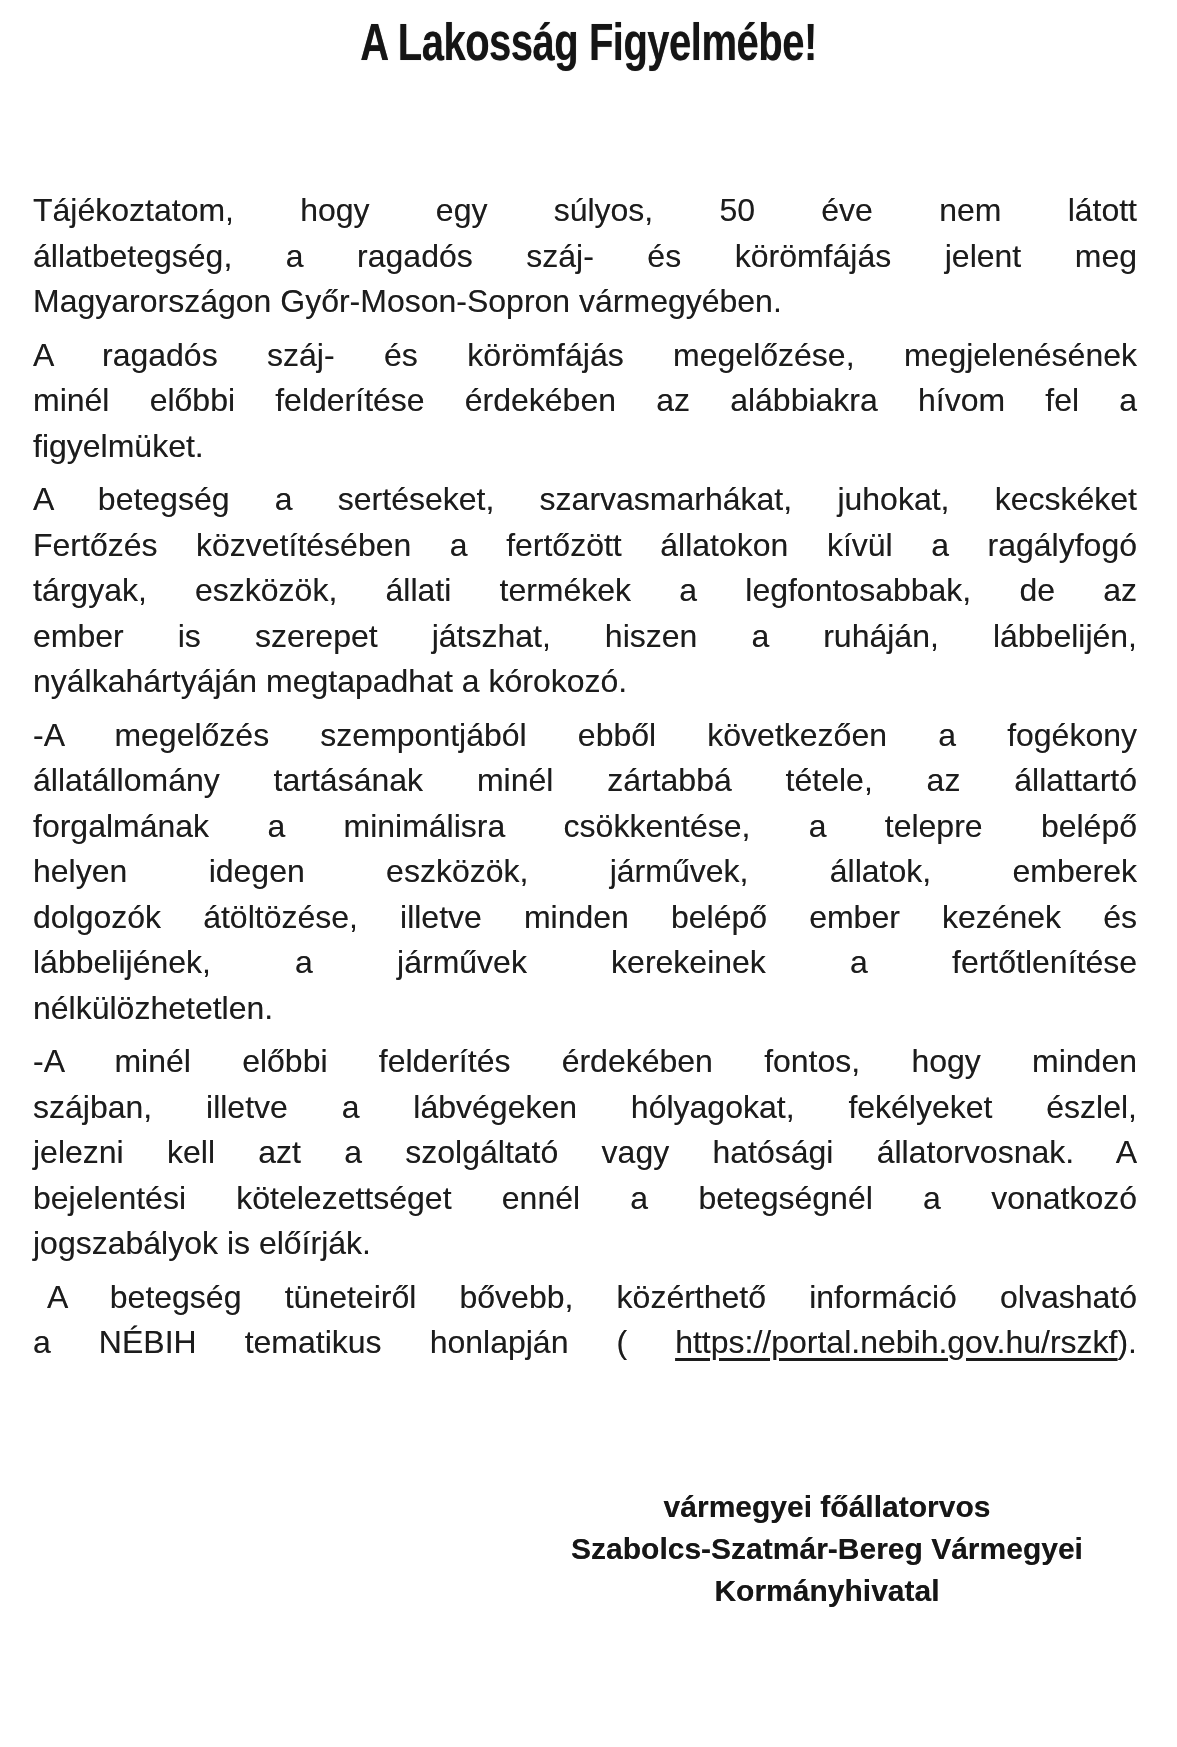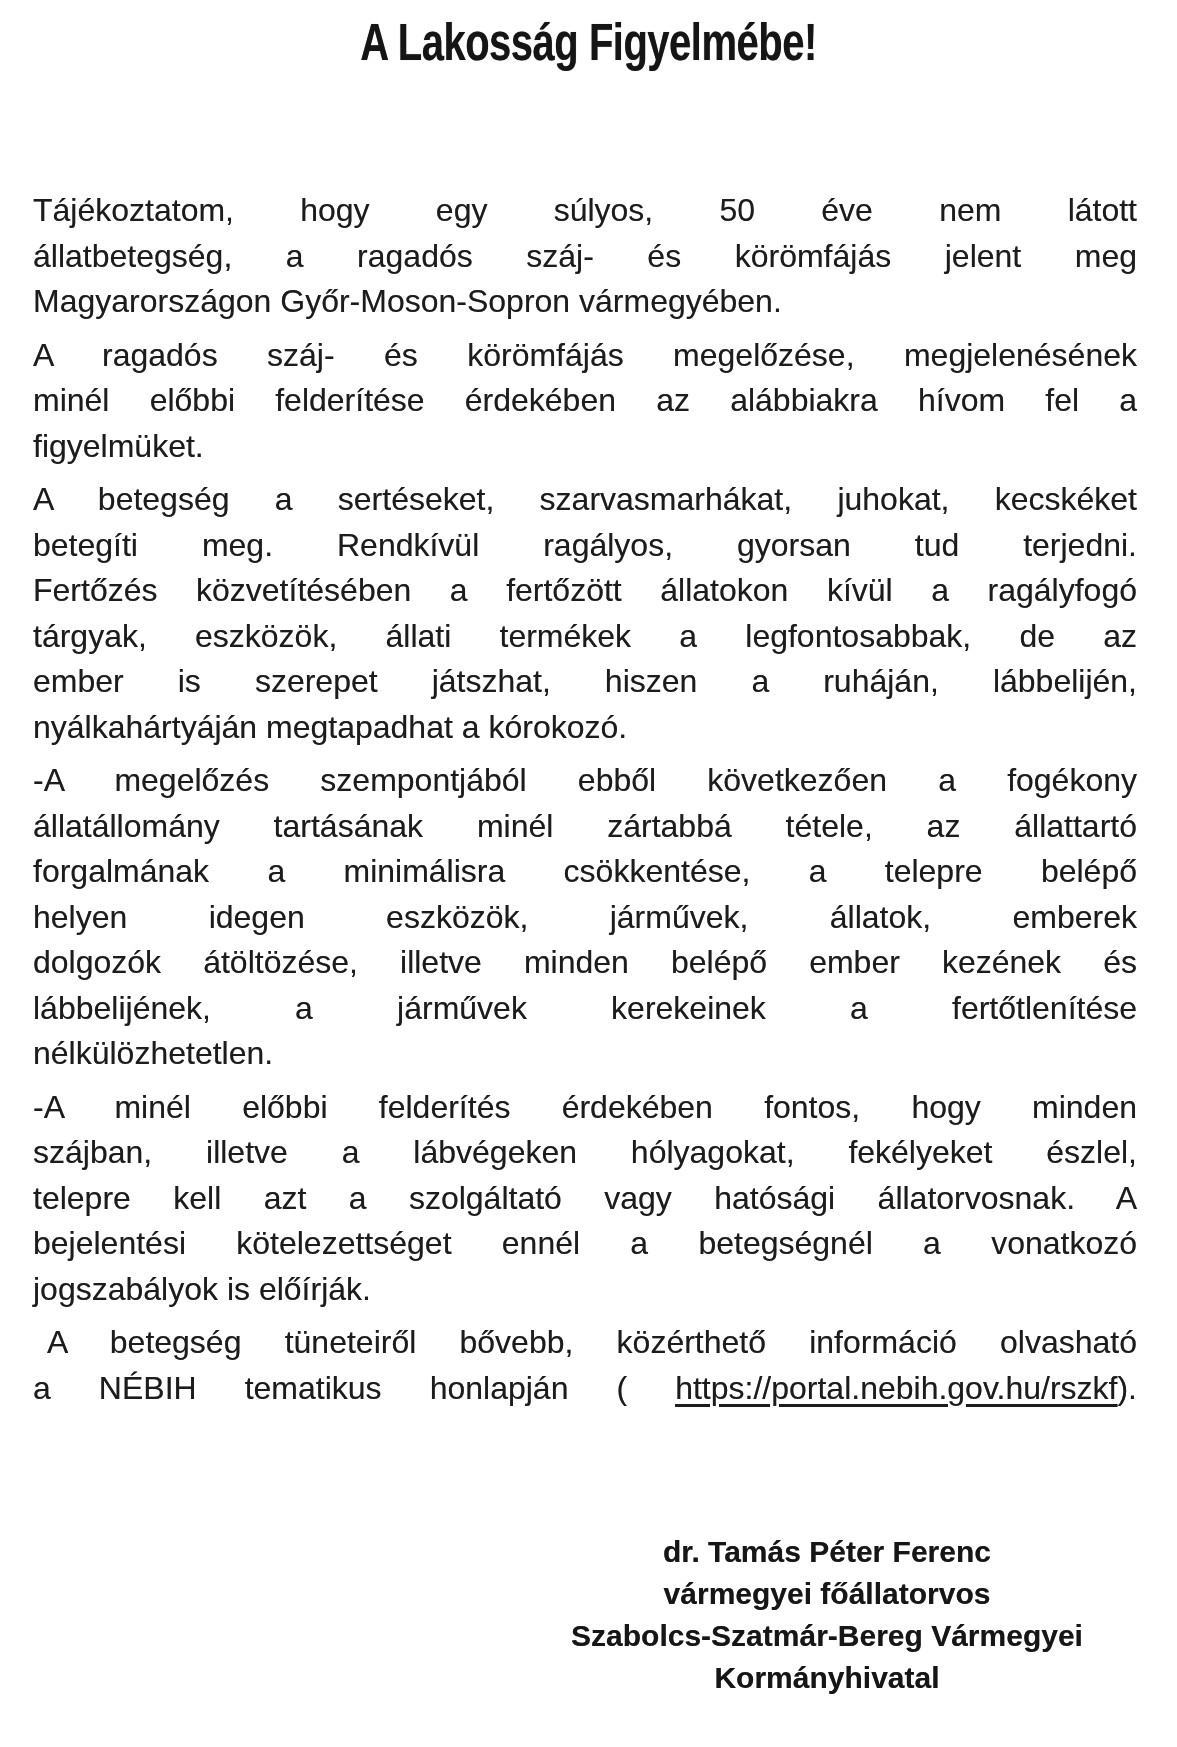--- a/index.html
+++ b/index.html
@@ -92,50 +92,48 @@
           <div class="line">állatbetegség, a ragadós száj- és körömfájás jelent meg</div>
           <div class="line last">Magyarországon Győr-Moson-Sopron vármegyében.</div>
         </div>
         <div class="para">
           <div class="line">A ragadós száj- és körömfájás megelőzése, megjelenésének</div>
           <div class="line">minél előbbi felderítése érdekében az alábbiakra hívom fel a</div>
           <div class="line last">figyelmüket.</div>
         </div>
         <div class="para">
           <div class="line">A betegség a sertéseket, szarvasmarhákat, juhokat, kecskéket</div>
-          <div class="line">betegíti meg. Rendkívül ragályos, gyorsan tud terjedni.</div>
           <div class="line">Fertőzés közvetítésében a fertőzött állatokon kívül a ragályfogó</div>
           <div class="line">tárgyak, eszközök, állati termékek a legfontosabbak, de az</div>
           <div class="line">ember is szerepet játszhat, hiszen a ruháján, lábbelijén,</div>
           <div class="line last">nyálkahártyáján megtapadhat a kórokozó.</div>
         </div>
         <div class="para">
           <div class="line">-A megelőzés szempontjából ebből következően a fogékony</div>
           <div class="line">állatállomány tartásának minél zártabbá tétele, az állattartó</div>
           <div class="line">forgalmának a minimálisra csökkentése, a telepre belépő</div>
           <div class="line">helyen idegen eszközök, járművek, állatok, emberek</div>
           <div class="line">dolgozók átöltözése, illetve minden belépő ember kezének és</div>
           <div class="line">lábbelijének, a járművek kerekeinek a fertőtlenítése</div>
           <div class="line last">nélkülözhetetlen.</div>
         </div>
         <div class="para">
           <div class="line">-A minél előbbi felderítés érdekében fontos, hogy minden</div>
           <div class="line">szájban, illetve a lábvégeken hólyagokat, fekélyeket észlel,</div>
-          <div class="line">telepre kell azt a szolgáltató vagy hatósági állatorvosnak. A</div>
+          <div class="line">jelezni kell azt a szolgáltató vagy hatósági állatorvosnak. A</div>
           <div class="line">bejelentési kötelezettséget ennél a betegségnél a vonatkozó</div>
           <div class="line last">jogszabályok is előírják.</div>
         </div>
       </div>
 
     <div class="para">
       <div class="line indent">A betegség tüneteiről bővebb, közérthető információ olvasható</div>
       <div class="line"><span>a NÉBIH tematikus honlapján ( </span><a class="url">https://portal.nebih.gov.hu/rszkf</a><span>).</span></div>
     </div>
   </div>
 
   <div class="signature">
-    <div>dr. Tamás Péter Ferenc</div>
     <div>vármegyei főállatorvos</div>
     <div>Szabolcs-Szatmár-Bereg Vármegyei</div>
     <div>Kormányhivatal</div>
   </div>
 
 </div>
 
 </body></html>

